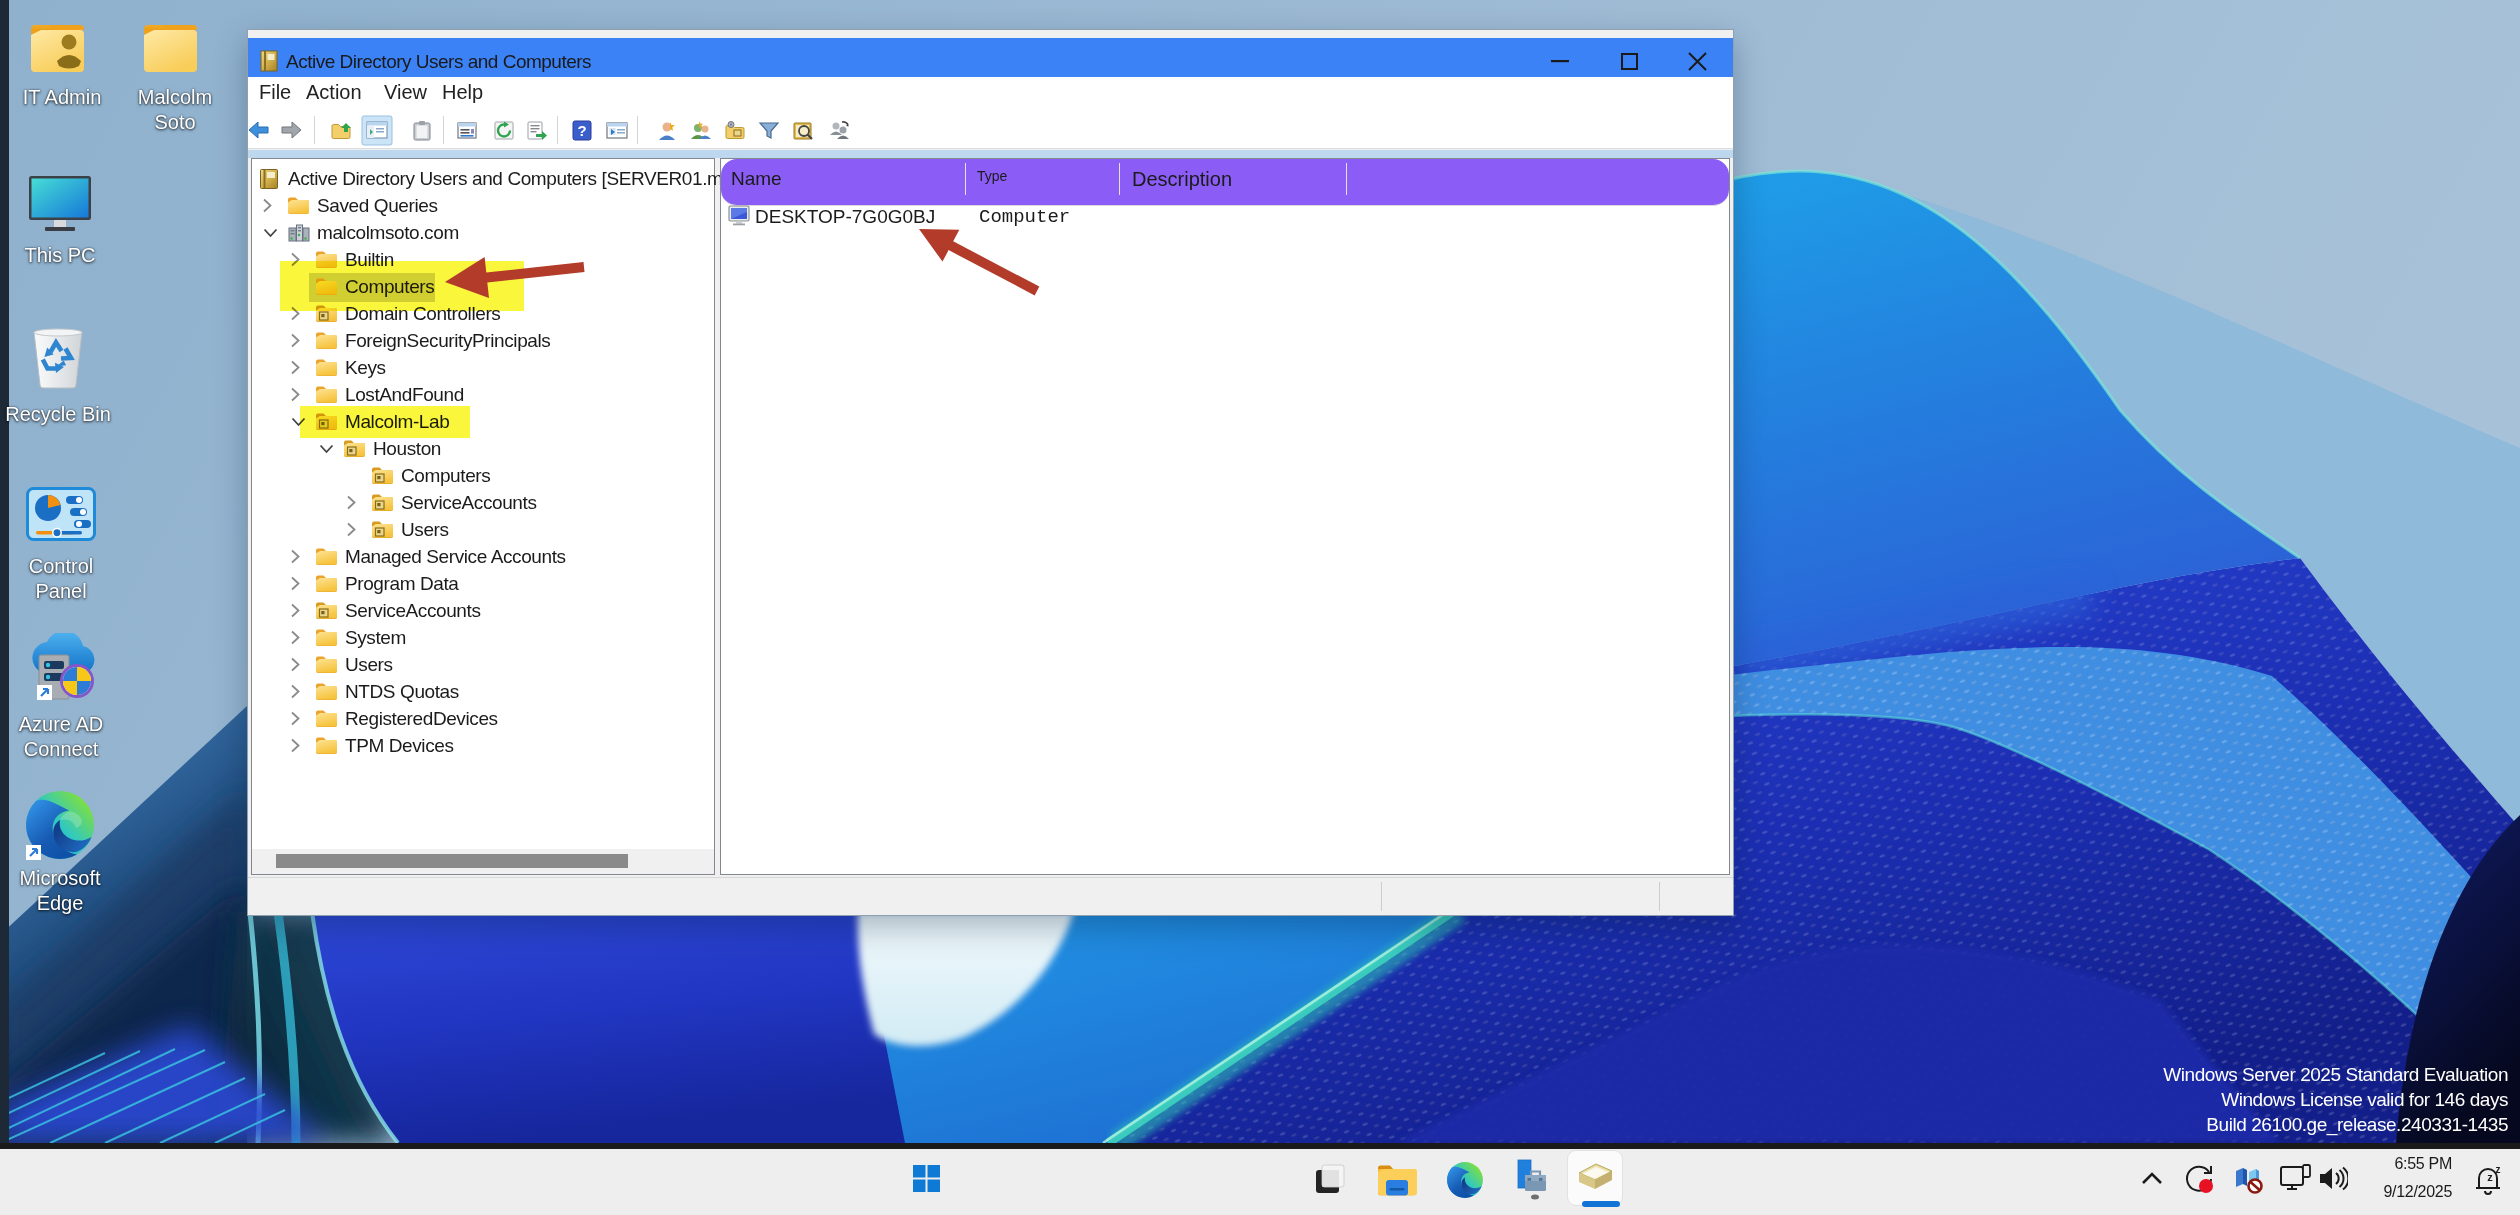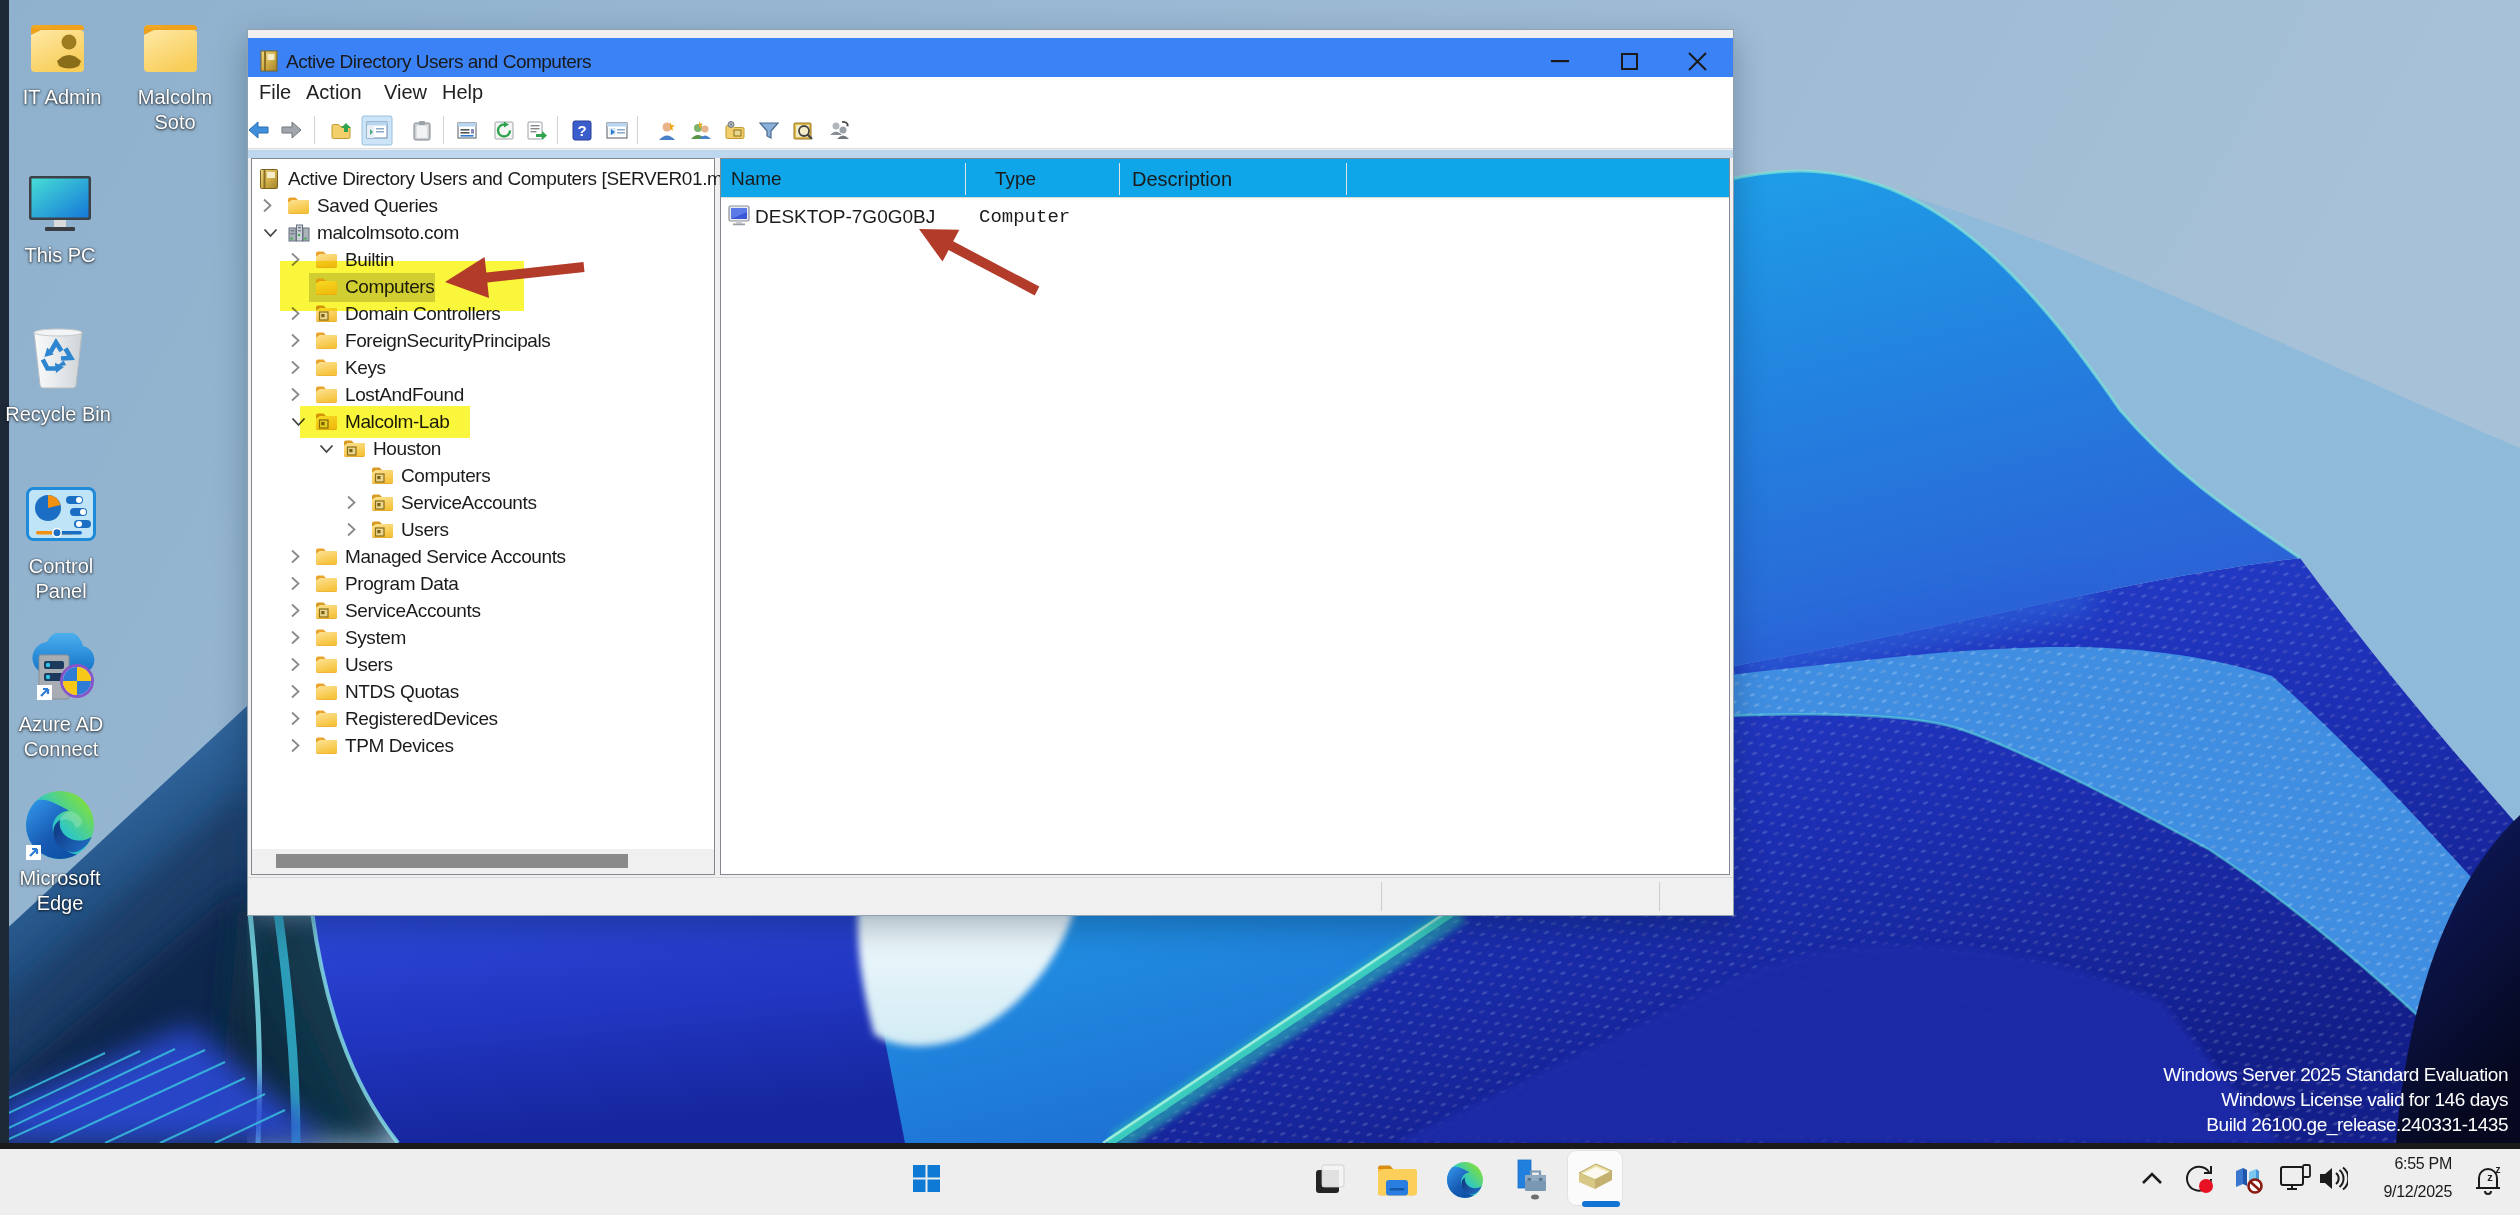--- a/index.html
+++ b/index.html
@@ -694,23 +694,23 @@
           <svg width="23" height="22" viewBox="0 0 23 22">
             <use href="#i-folder"></use>
           </svg>
           <span class="lbl">TPM Devices</span>
         </div>
         <div class="abs" style="left:0; top:690px; width:462px; height:25px; background:#f0f0f0;">
   <div class="abs" style="left:24px; top:5px; width:352px; height:14px; background:#8a8a8a;"></div>
 </div>
       </div>
 <div id="rpane">
-  <div class="abs" style="left:0; top:0; width:100%; height:39px; border-bottom:1px solid #d9d9d9; background:#0ea5e9;">
+  <div class="abs" style="left:0; top:0; width:100%; height:47px; border-bottom:1px solid #d9d9d9; background:#8b5cf6;border-radius:16px;">
     <span class="abs" style="left:10px; top:9px; font-size:19px; color:#1b1b1b;">Name</span>
-    <span class="abs" style="left:274px; top:9px; font-size:19px; color:#1b1b1b;">Type</span>
+    <span class="abs" style="left:256px; top:9px; font-size:14px; color:#1b1b1b;">Type</span>
     <span class="abs" style="left:411px; top:9px; font-size:20px; color:#1b1b1b;">Description</span>
     <div class="abs" style="left:244px; top:4px; width:1px; height:32px; background:#e2e2e2;"></div>
     <div class="abs" style="left:398px; top:4px; width:1px; height:32px; background:#e2e2e2;"></div>
     <div class="abs" style="left:625px; top:4px; width:1px; height:32px; background:#e2e2e2;"></div>
   </div>
   <svg class="abs" style="left:7px; top:45px;" width="23" height="22" viewBox="0 0 23 22">
           <use href="#i-pc"></use>
         </svg>
   <span class="abs" style="left:34px; top:47px; font-size:19px; color:#1b1b1b;">DESKTOP-7G0G0BJ</span>
   <span class="abs" style="left:258px; top:47px; font-size:19px; color:#1b1b1b;font-family:Liberation Mono, monospace;">Computer</span>

